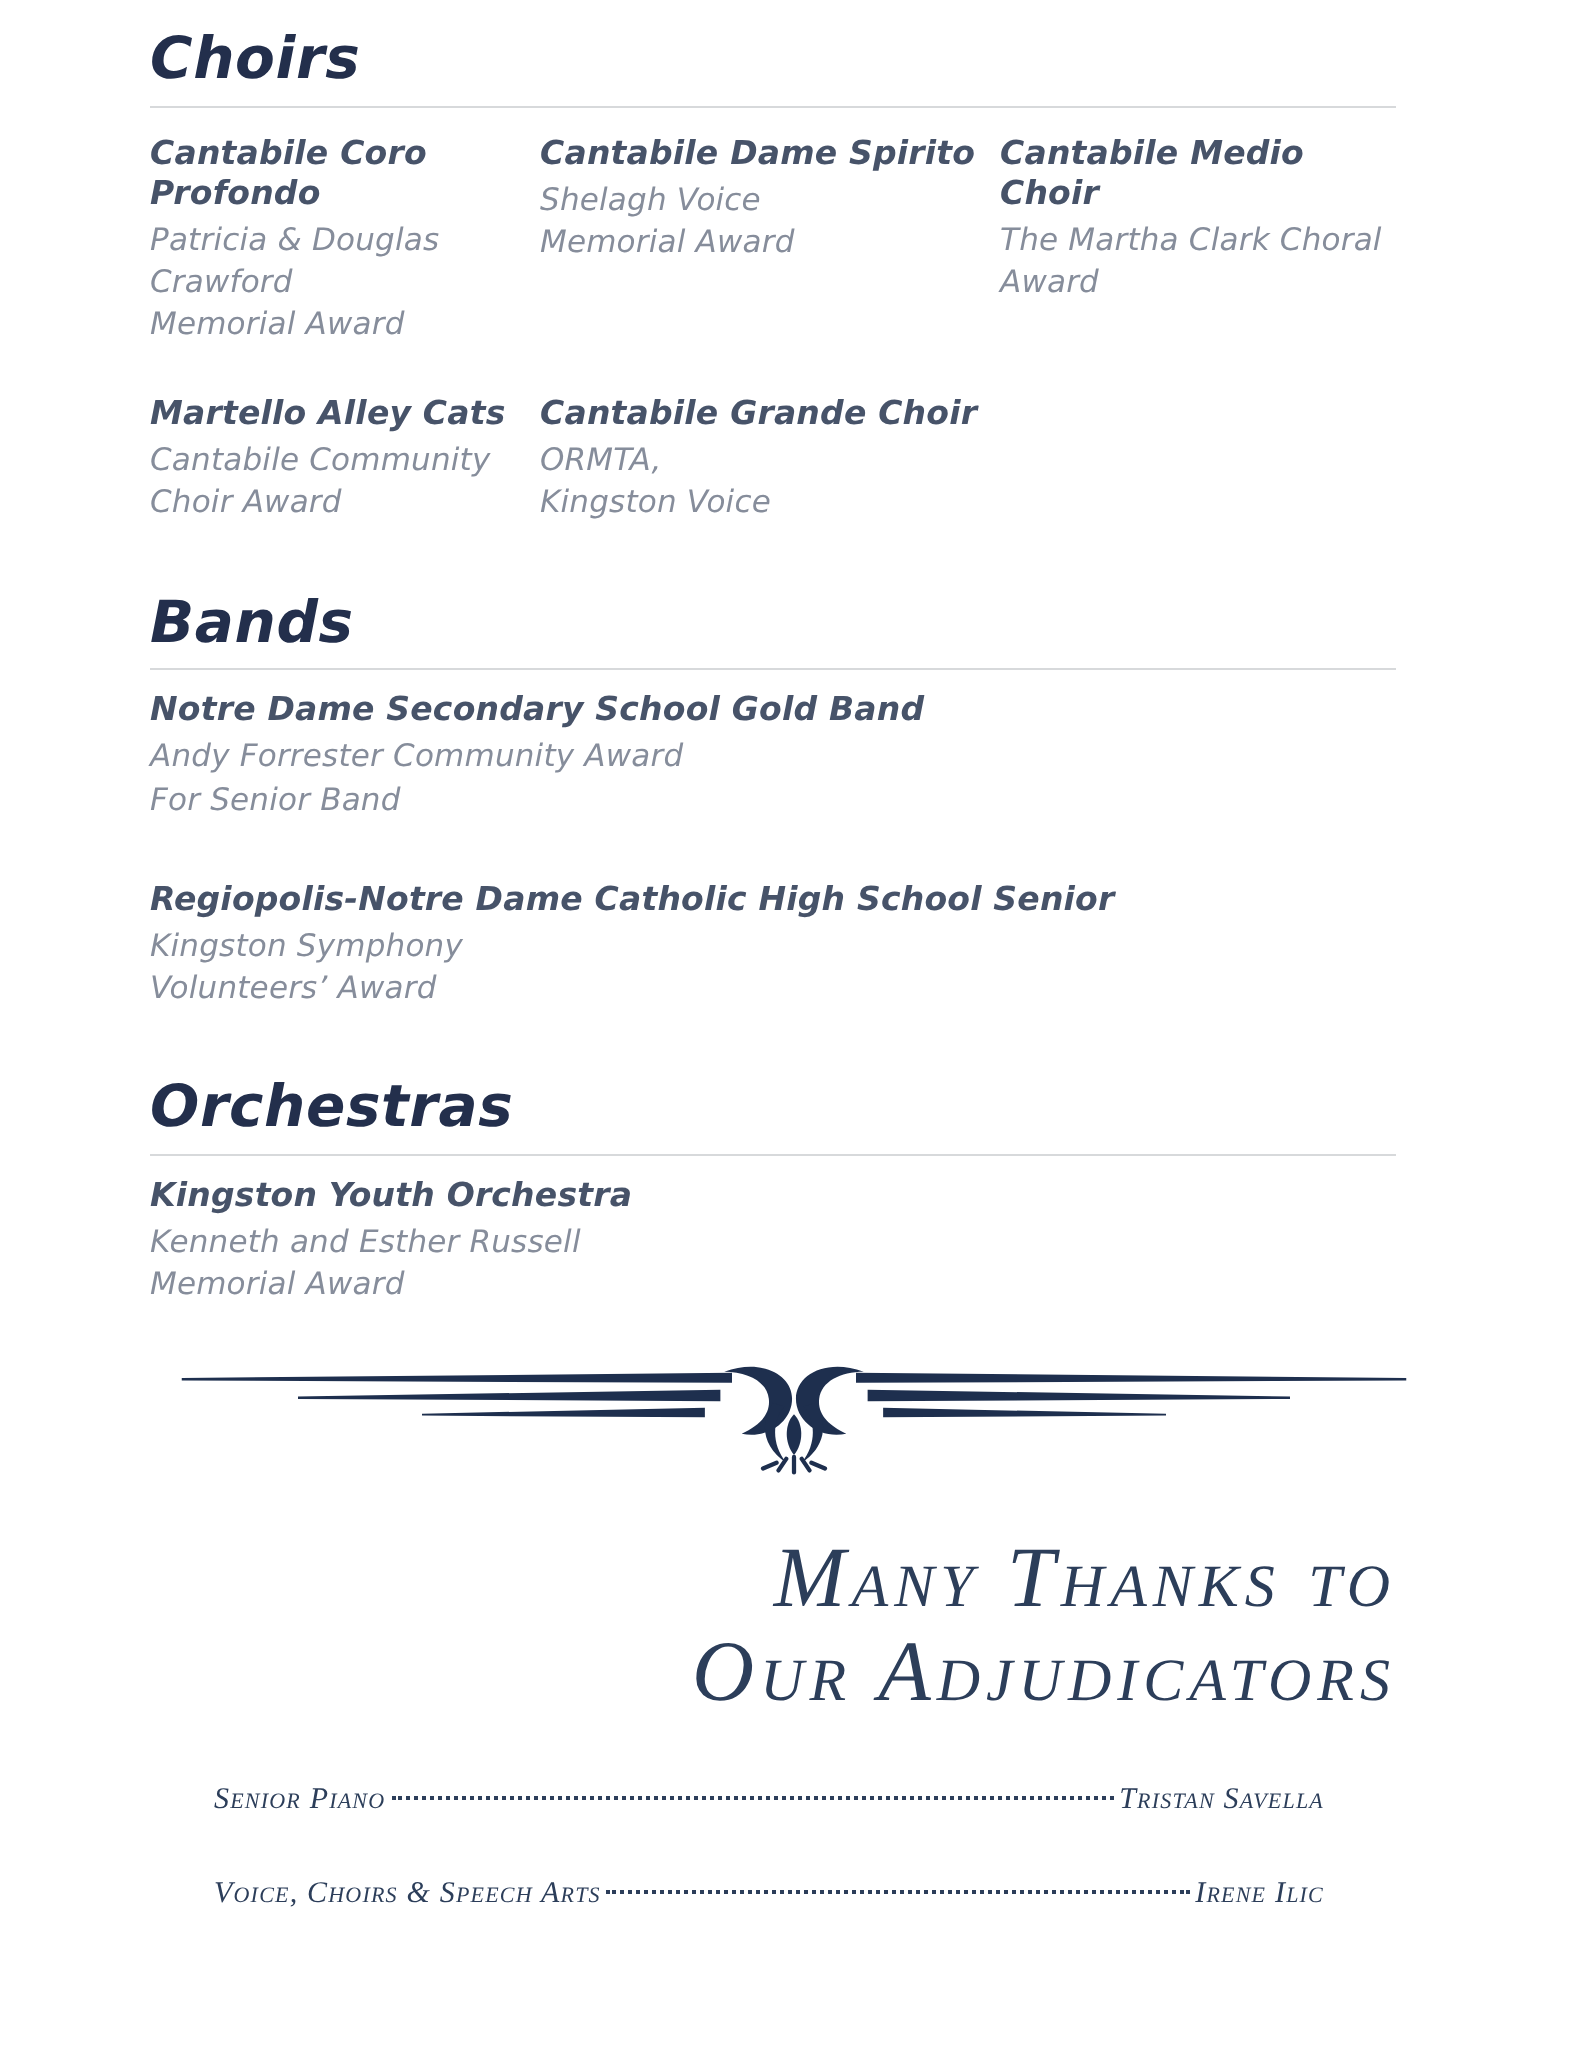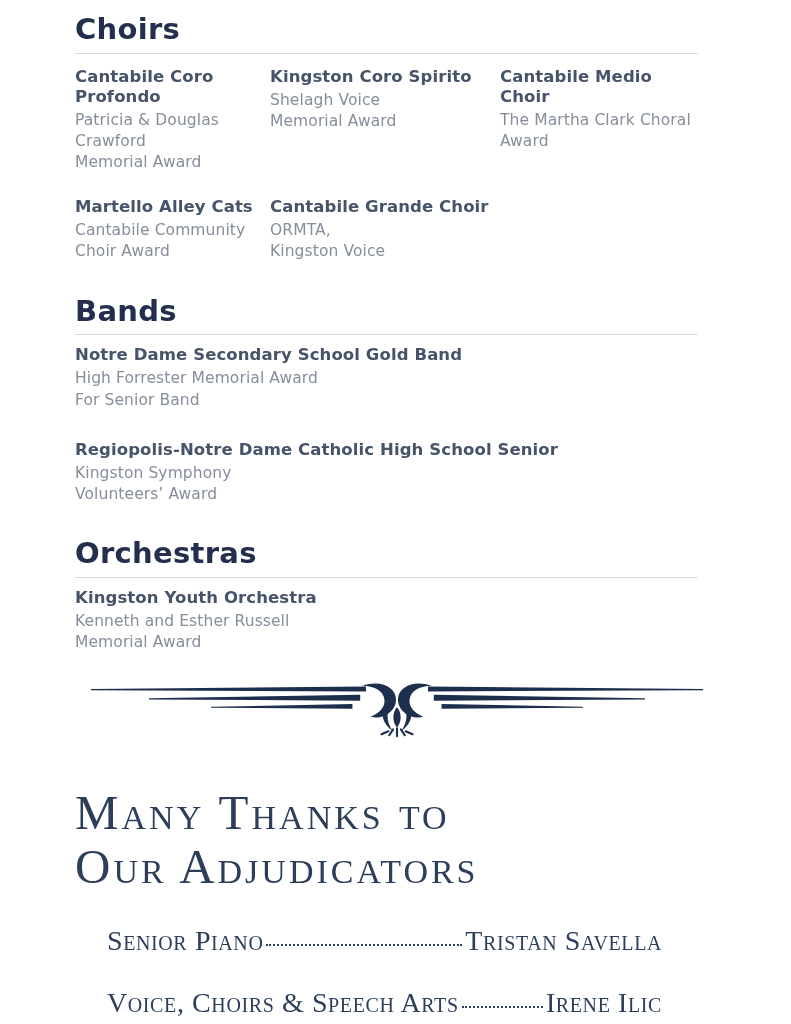--- a/index.html
+++ b/index.html
@@ -12,20 +12,21 @@
     --paper:#ffffff;
   }
   *{margin:0;padding:0;box-sizing:border-box;}
   html,body{background:#fff;}
   .page{
     position:relative;
     width:791px;height:1024px;
     background:var(--paper);
     overflow:hidden;
     font-family:"DejaVu Sans",sans-serif;
+    font-style:italic;
   }
   .content{
     width:623px;
     margin-left:75px;
     padding-top:12px;
   }
   
   .section-title{
     font-size:29px;
     font-weight:800;
@@ -71,37 +72,37 @@
     width:638px;
     height:62px;
     color:var(--ink);
   }
   
   .thanks{
     font-family:"Liberation Serif",serif;
     color:var(--serif-navy);
   }
   .thanks-title{
-    margin-top:28px;
-    text-align:left;
+    margin-top:8px;
+    text-align:right;
     font-variant:small-caps;
-    font-size:49px;
+    font-size:43px;
     letter-spacing:3px;
     line-height:1.1;
     font-weight:500;
   }
   .adjudicators{
     margin-top:30px;
     padding:0 36px 0 32px;
   }
   .adj-row{
     display:flex;
     align-items:baseline;
     font-variant:small-caps;
-    font-size:28px;
+    font-size:15px;
     letter-spacing:.6px;
     line-height:1.2;
   }
   .adj-row + .adj-row{margin-top:29px;}
   .adj-leader{
     flex:1;
     border-bottom:2.6px dotted var(--serif-navy);
     transform:translateY(-4px);
     margin:0 3px;
     min-width:30px;
@@ -117,21 +118,21 @@
     <div class="section-block first-section">
       <div class="section-title">Choirs</div>
       <hr class="section-rule">
       <div class="choir-grid">
         <div class="entry">
           <div class="entry-name">Cantabile Coro Profondo</div>
           <div class="entry-award">Patricia &amp; Douglas Crawford
 Memorial Award</div>
         </div>
         <div class="entry">
-          <div class="entry-name">Kingston Coro Spirito</div>
+          <div class="entry-name">Cantabile Dame Spirito</div>
           <div class="entry-award">Shelagh Voice
 Memorial Award</div>
         </div>
         <div class="entry">
           <div class="entry-name">Cantabile Medio Choir</div>
           <div class="entry-award">The Martha Clark Choral
 Award</div>
         </div>
         <div class="entry">
           <div class="entry-name">Martello Alley Cats</div>
@@ -145,21 +146,21 @@
         </div>
       </div>
     </div>
 
     <div class="section-block">
       <div class="section-title">Bands</div>
       <hr class="section-rule">
       <div class="stack-entries">
         <div class="entry">
           <div class="entry-name">Notre Dame Secondary School Gold Band</div>
-          <div class="entry-award">High Forrester Memorial Award
+          <div class="entry-award">Andy Forrester Community Award
 For Senior Band</div>
         </div>
         <div class="entry">
           <div class="entry-name">Regiopolis-Notre Dame Catholic High School Senior</div>
           <div class="entry-award">Kingston Symphony
 Volunteers’ Award</div>
         </div>
       </div>
     </div>
 

